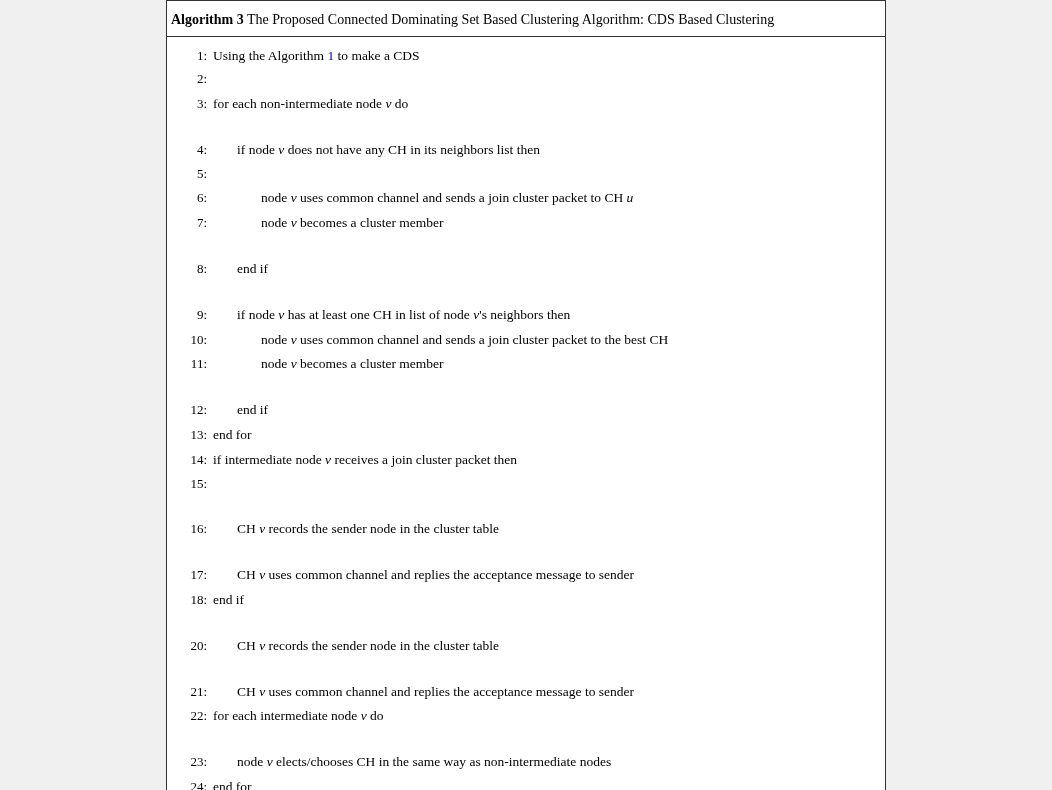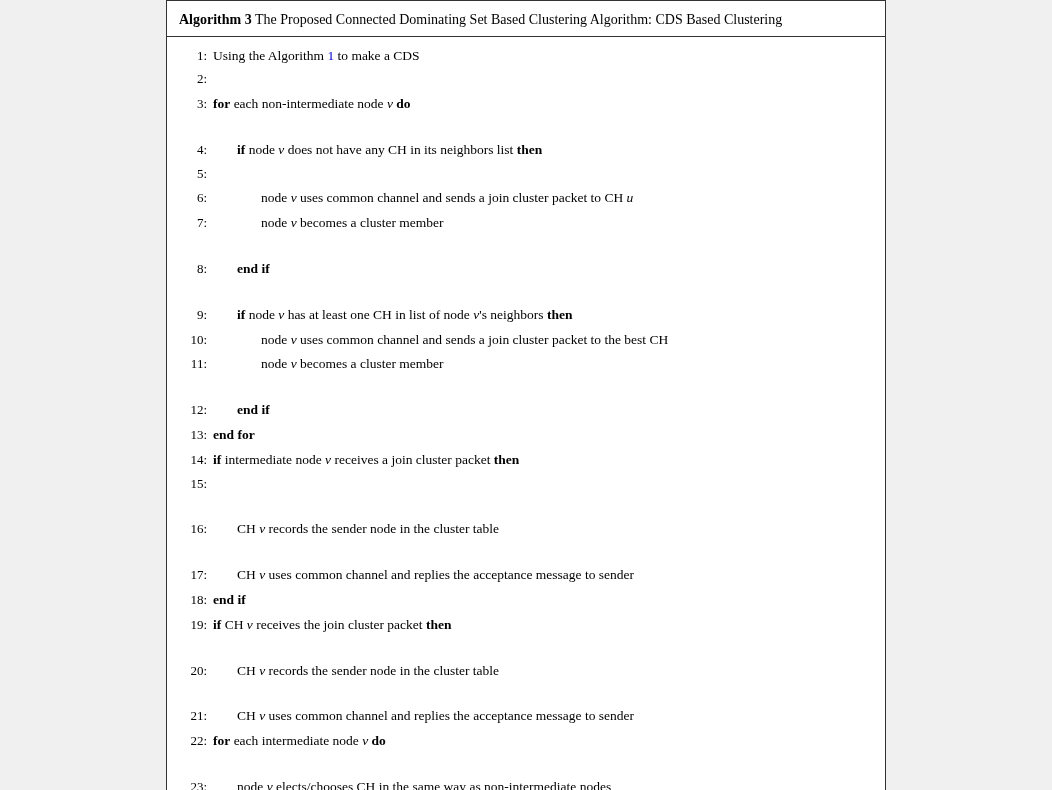--- a/index.html
+++ b/index.html
@@ -20,21 +20,21 @@
 
     .algorithm-box {
       background: #ffffff;
       border: 1.5px solid #333;
       width: 720px;
       padding: 0;
     }
 
     .algorithm-header {
       border-bottom: 1.5px solid #333;
-      padding: 8px 12px 6px 12px;
+      padding: 8px 12px 6px 4px;
       font-size: 14px;
       line-height: 1.5;
     }
 
     .algorithm-header .algo-title {
       font-weight: bold;
     }
 
     .algorithm-body {
       padding: 6px 12px 8px 12px;
@@ -64,21 +64,21 @@
     .indent-1 {
       padding-left: 24px;
       margin-top: 21px;
     }
 
     .indent-2 {
       padding-left: 48px;
     }
 
     .kw {
-      font-weight: bold;
+      font-weight: normal;
     }
 
     .var {
       font-style: italic;
     }
 
     .blue-ref {
       color: #0000cc;
     }
 
@@ -160,24 +160,20 @@
       </div>
       <div class="algo-line">
         <span class="line-num">17:</span>
         <span class="line-content indent-1">CH <span class="var">v</span> uses common channel and replies the acceptance message to sender</span>
       </div>
       <div class="algo-line">
         <span class="line-num">18:</span>
         <span class="line-content"><span class="kw">end if</span></span>
       </div>
       <div class="algo-line">
-        <span class="line-num">19:</span>
-        <span class="line-content"><span class="kw">if</span> CH <span class="var">v</span> receives the join cluster packet <span class="kw">then</span></span>
-      </div>
-      <div class="algo-line">
         <span class="line-num">20:</span>
         <span class="line-content indent-1">CH <span class="var">v</span> records the sender node in the cluster table</span>
       </div>
       <div class="algo-line">
         <span class="line-num">21:</span>
         <span class="line-content indent-1">CH <span class="var">v</span> uses common channel and replies the acceptance message to sender</span>
       </div>
       <div class="algo-line">
         <span class="line-num">22:</span>
         <span class="line-content"><span class="kw">for</span> each intermediate node <span class="var">v</span> <span class="kw">do</span></span>

